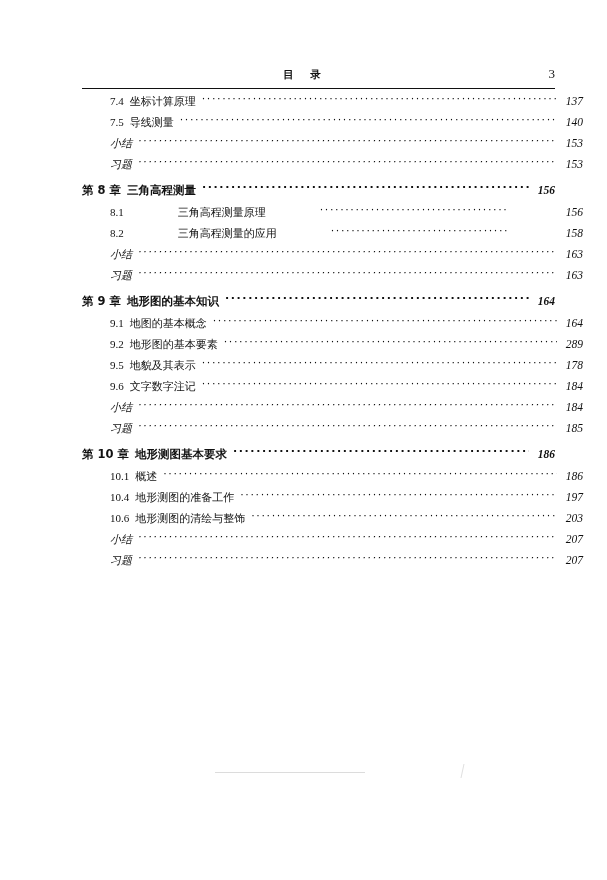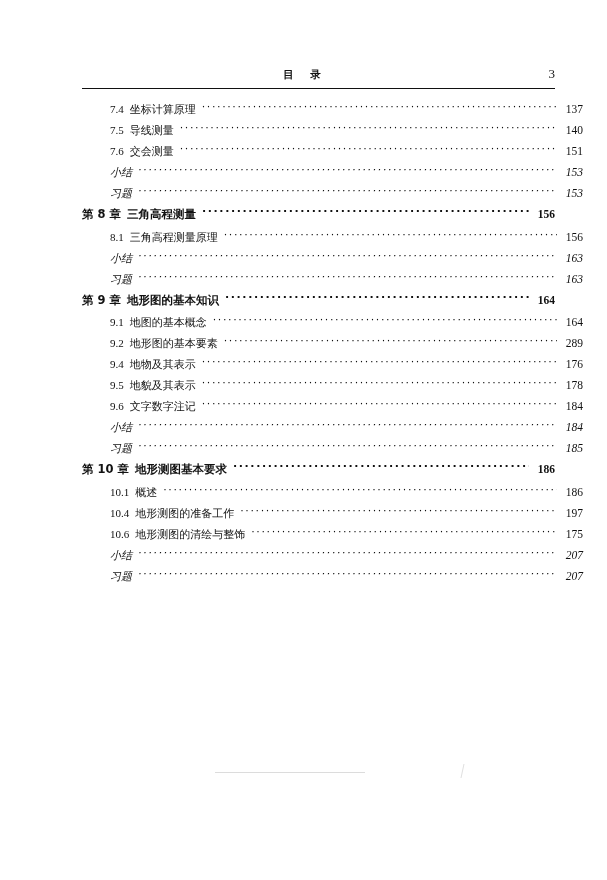--- a/index.html
+++ b/index.html
@@ -68,27 +68,26 @@
     width: 100%;
     font-size: 11.5px;
     line-height: 1;
     margin-bottom: 9.5px;
     white-space: nowrap;
   }
   .toc-row.chapter {
     font-weight: bold;
     font-family: "DejaVu Sans", sans-serif;
     font-size: 11.5px;
-    margin-top: 5px;
+    margin-top: 14px;
     margin-bottom: 11px;
   }
   .toc-row.section {
     font-family: "DejaVu Sans", sans-serif;
     font-size: 11px;
-    margin-top: 8px;
   }
   .toc-row.plain {
     font-family: "DejaVu Sans", sans-serif;
     font-size: 11px;
     font-style: italic;
   }
   .num {
     flex: 0 0 auto;
     font-family: "Liberation Serif", serif;
     font-style: normal;
@@ -113,25 +112,26 @@
   }
   .dots::after {
     content: "···························································································································································";
   }
   .pageno {
     flex: 0 0 auto;
     font-family: "Liberation Serif", serif;
     font-size: 11.5px;
     min-width: 22px;
     text-align: right;
+    font-style: italic;
   }
   
   .ind-0 { padding-left: 0px; }
   .ind-1 { padding-left: 28px; }
-  .ind-2 { padding-left: 28px; }
+  .ind-2 { padding-left: 28px; gap: 48px; }
   .faint-line {
     position: absolute;
     left: 215px;
     width: 150px;
     top: 772px;
     border-top: 1px solid #dcdcdc;
   }
   .faint-mark {
     position: absolute;
     left: 462px;
@@ -159,26 +159,20 @@
         <span class="label">坐标计算原理</span>
         <span class="dots"></span>
         <span class="pageno">137</span>
       </div>
       <div class="toc-row section ind-1">
         <span class="num">7.5</span>
         <span class="label">导线测量</span>
         <span class="dots"></span>
         <span class="pageno">140</span>
       </div>
-      <div class="toc-row section ind-1">
-        <span class="num">7.6</span>
-        <span class="label">交会测量</span>
-        <span class="dots"></span>
-        <span class="pageno">151</span>
-      </div>
       <div class="toc-row plain ind-1">
         <span class="label" style="padding-left: 0px;">小结</span>
         <span class="dots"></span>
         <span class="pageno">153</span>
       </div>
       <div class="toc-row plain ind-1">
         <span class="label" style="padding-left: 0px;">习题</span>
         <span class="dots"></span>
         <span class="pageno">153</span>
       </div>
@@ -187,20 +181,26 @@
         <span class="label">三角高程测量</span>
         <span class="dots"></span>
         <span class="pageno">156</span>
       </div>
       <div class="toc-row section ind-2">
         <span class="num">8.1</span>
         <span class="label">三角高程测量原理</span>
         <span class="dots"></span>
         <span class="pageno">156</span>
       </div>
+      <div class="toc-row section ind-2">
+        <span class="num">8.2</span>
+        <span class="label">三角高程测量的应用</span>
+        <span class="dots"></span>
+        <span class="pageno">158</span>
+      </div>
       <div class="toc-row plain ind-1">
         <span class="label" style="padding-left: 0px;">小结</span>
         <span class="dots"></span>
         <span class="pageno">163</span>
       </div>
       <div class="toc-row plain ind-1">
         <span class="label" style="padding-left: 0px;">习题</span>
         <span class="dots"></span>
         <span class="pageno">163</span>
       </div>
@@ -216,26 +216,20 @@
         <span class="dots"></span>
         <span class="pageno">164</span>
       </div>
       <div class="toc-row section ind-1">
         <span class="num">9.2</span>
         <span class="label">地形图的基本要素</span>
         <span class="dots"></span>
         <span class="pageno">289</span>
       </div>
       <div class="toc-row section ind-1">
-        <span class="num">9.4</span>
-        <span class="label">地物及其表示</span>
-        <span class="dots"></span>
-        <span class="pageno">176</span>
-      </div>
-      <div class="toc-row section ind-1">
         <span class="num">9.5</span>
         <span class="label">地貌及其表示</span>
         <span class="dots"></span>
         <span class="pageno">178</span>
       </div>
       <div class="toc-row section ind-1">
         <span class="num">9.6</span>
         <span class="label">文字数字注记</span>
         <span class="dots"></span>
         <span class="pageno">184</span>
@@ -265,21 +259,21 @@
       <div class="toc-row section ind-1">
         <span class="num">10.4</span>
         <span class="label">地形测图的准备工作</span>
         <span class="dots"></span>
         <span class="pageno">197</span>
       </div>
       <div class="toc-row section ind-1">
         <span class="num">10.6</span>
         <span class="label">地形测图的清绘与整饰</span>
         <span class="dots"></span>
-        <span class="pageno">175</span>
+        <span class="pageno">203</span>
       </div>
       <div class="toc-row plain ind-1">
         <span class="label" style="padding-left: 0px;">小结</span>
         <span class="dots"></span>
         <span class="pageno">207</span>
       </div>
       <div class="toc-row plain ind-1">
         <span class="label" style="padding-left: 0px;">习题</span>
         <span class="dots"></span>
         <span class="pageno">207</span>

